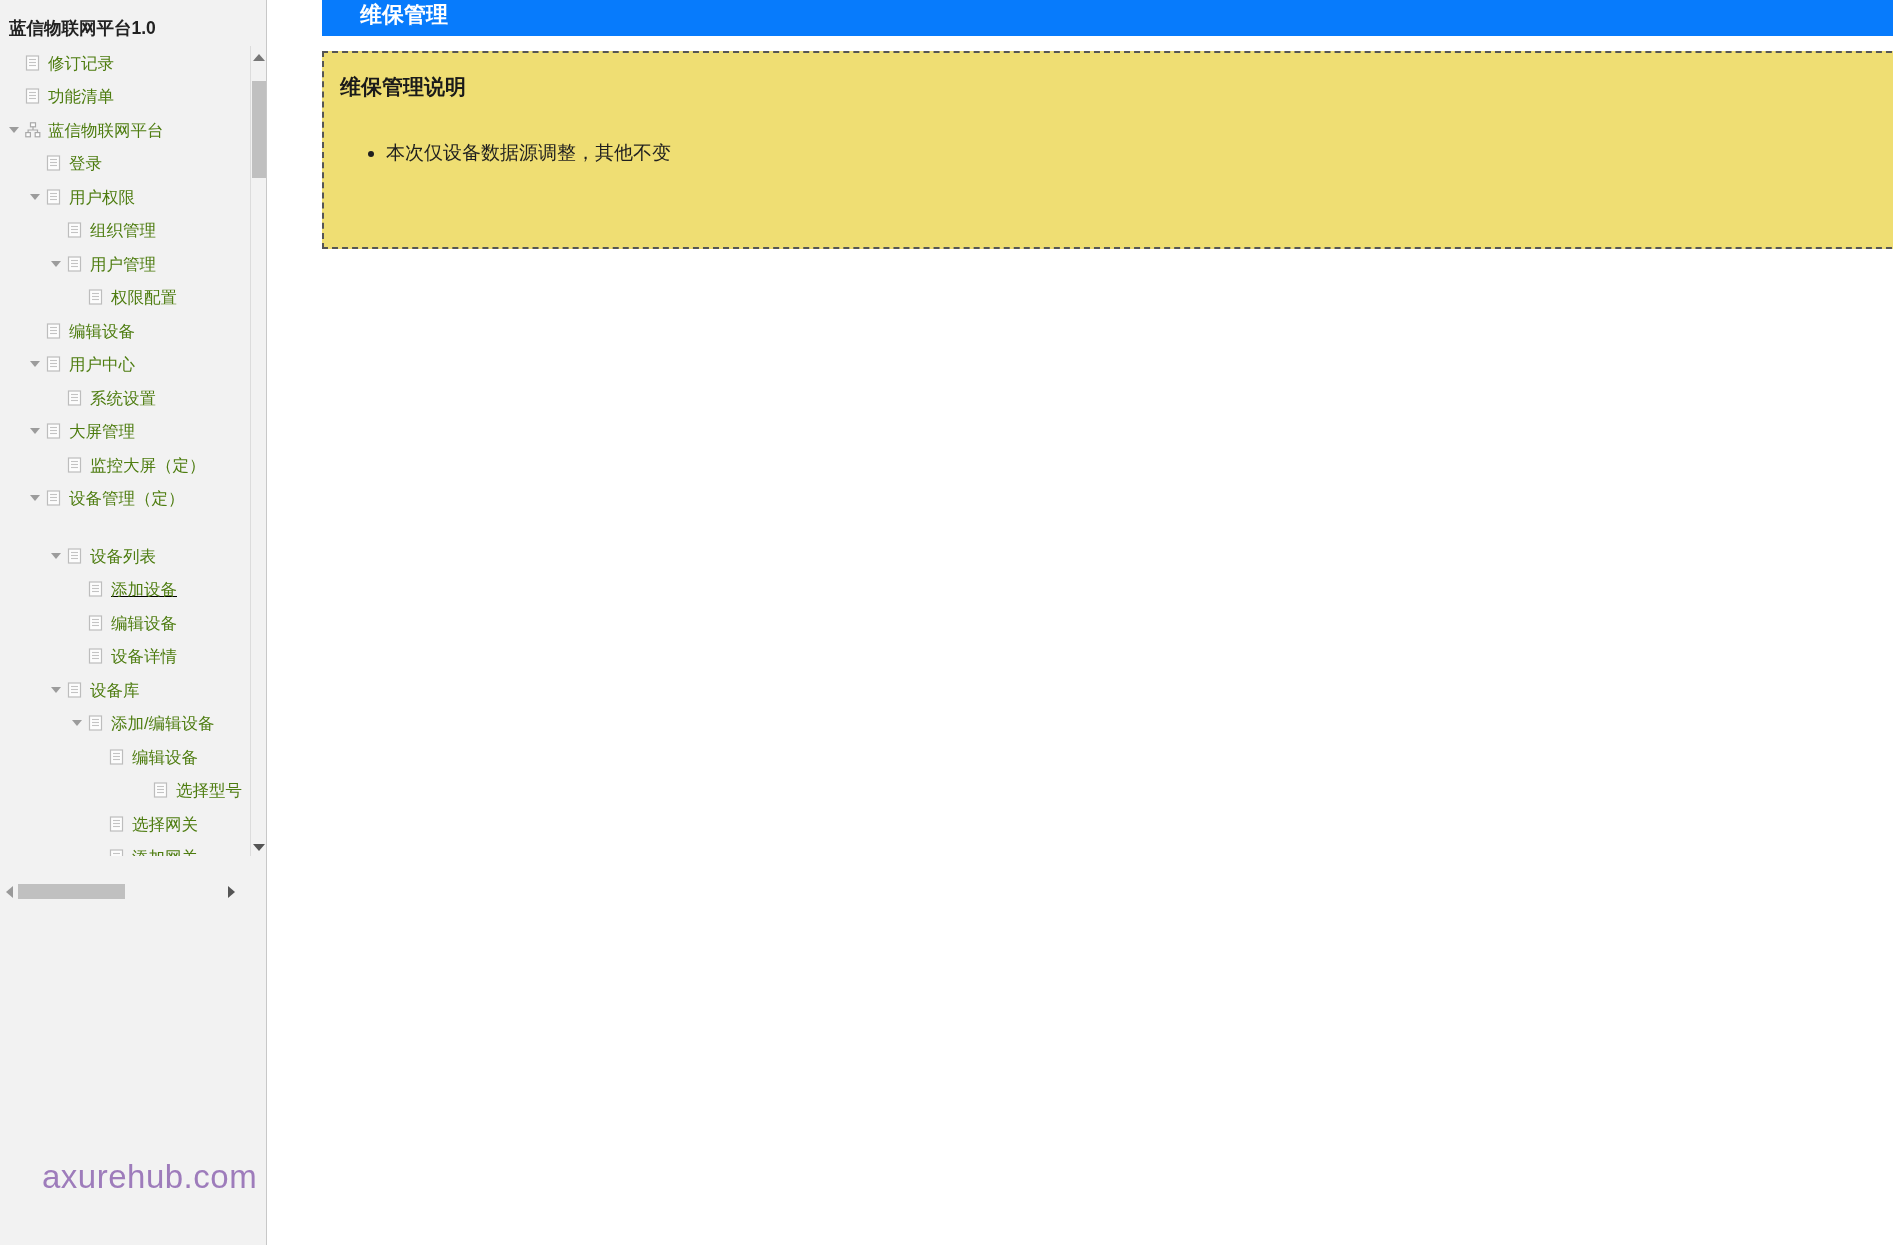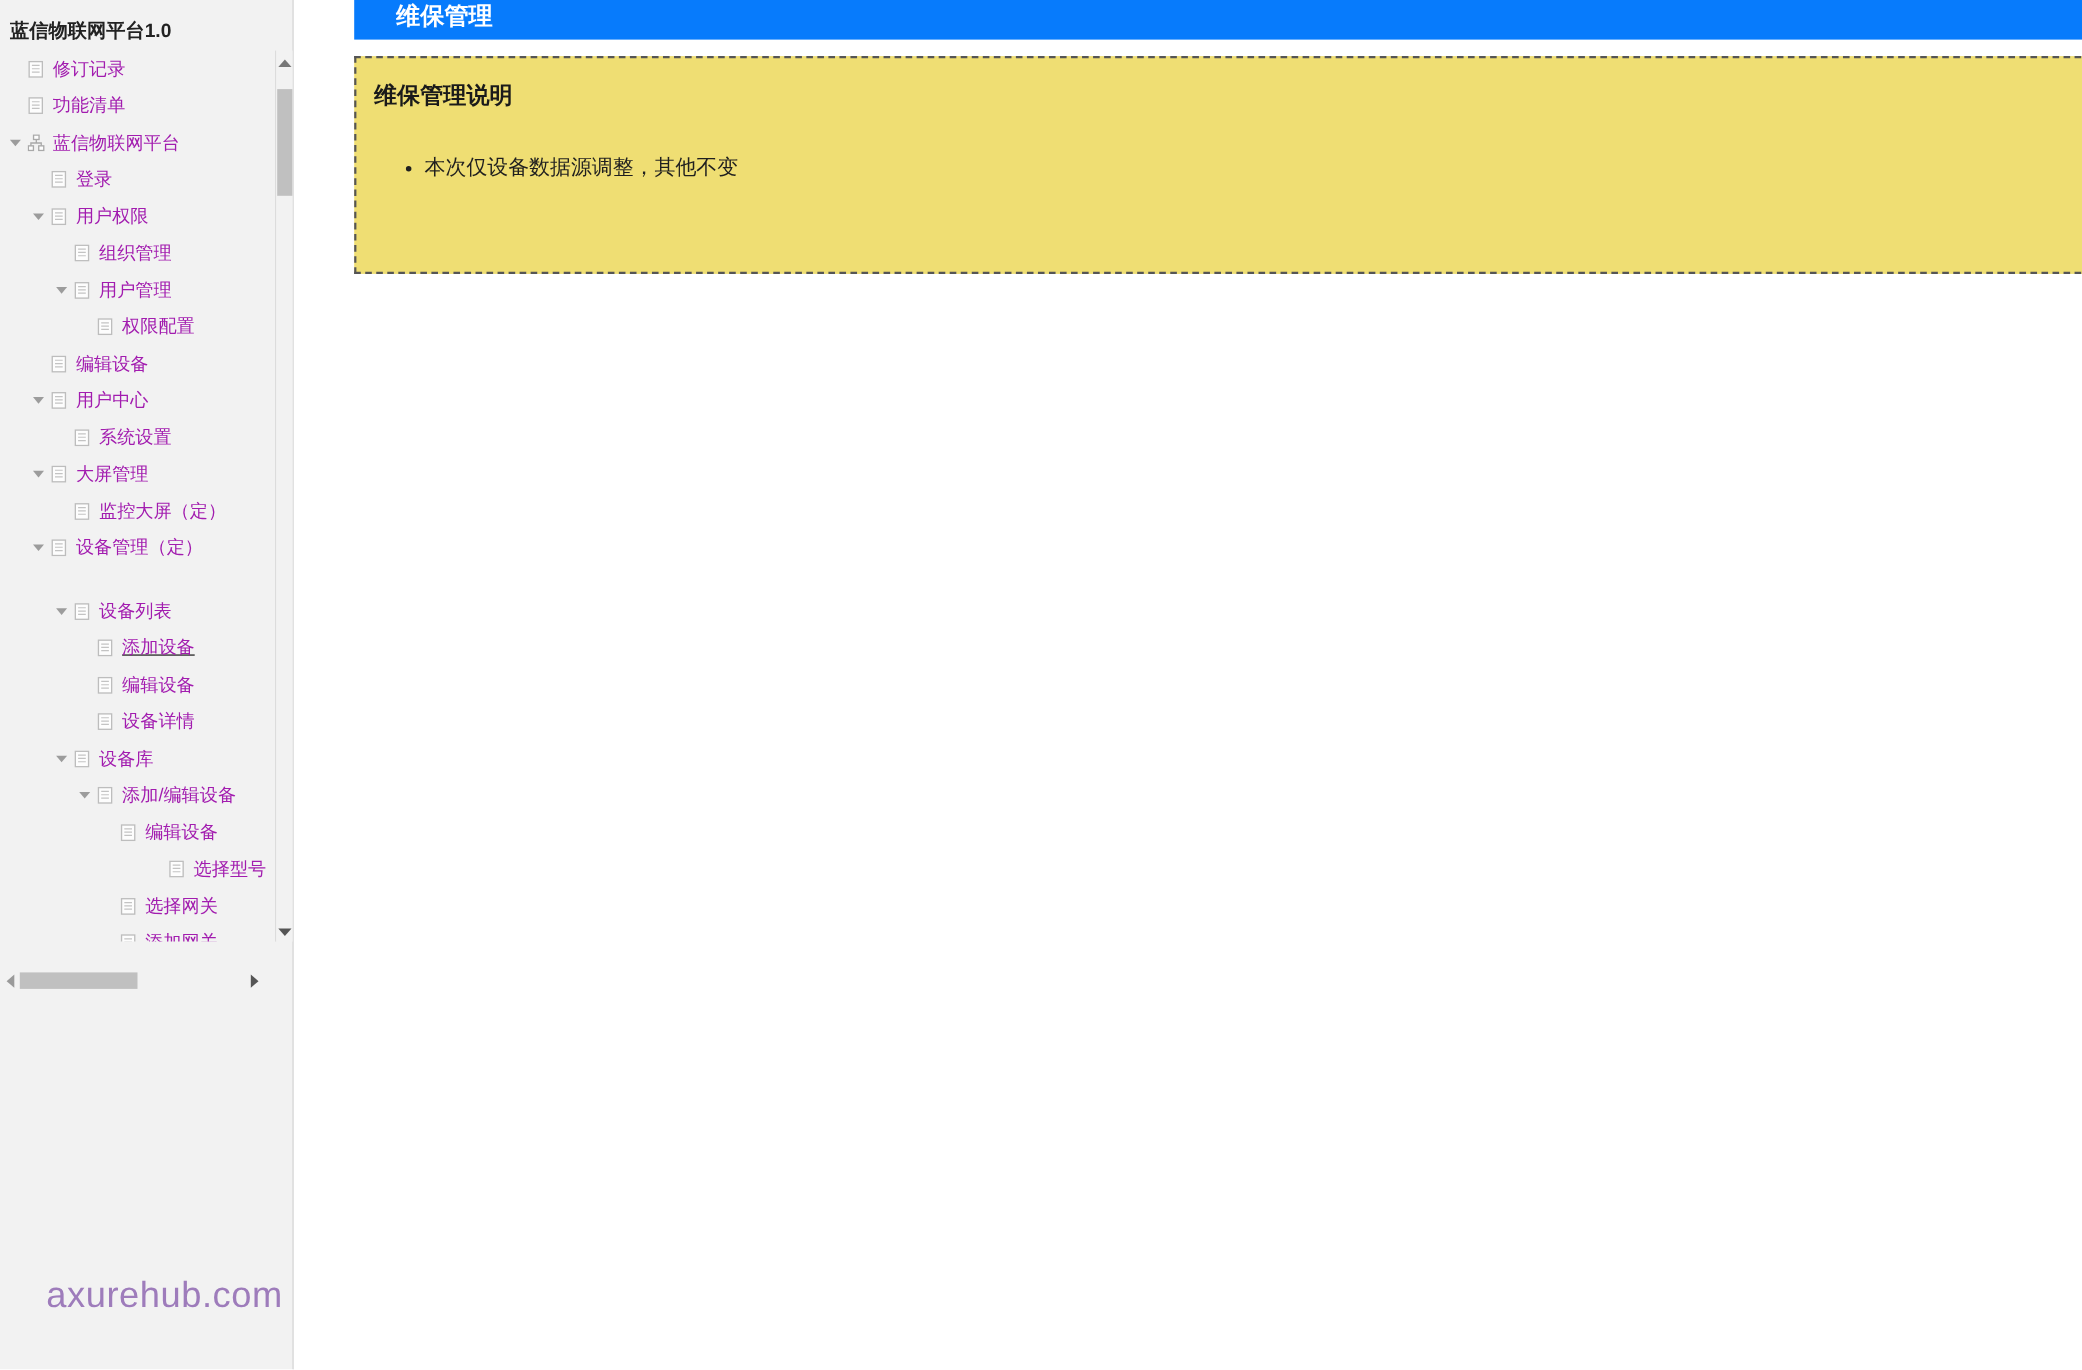--- a/index.html
+++ b/index.html
@@ -79,21 +79,21 @@
     flex: 0 0 17px;
     height: 17px;
     display: flex;
     align-items: center;
     justify-content: center;
     margin-right: 7px;
   }
 
   .tw-label {
     font-size: 16.5px;
-    color: #a21caf;
+    color: #4d7c0f;
     line-height: 1;
   }
 
   
   #tree-vscroll {
     position: absolute;
     left: 250px; top: 46px;
     width: 17px;
     height: 810px;
     background: #f2f2f2;

